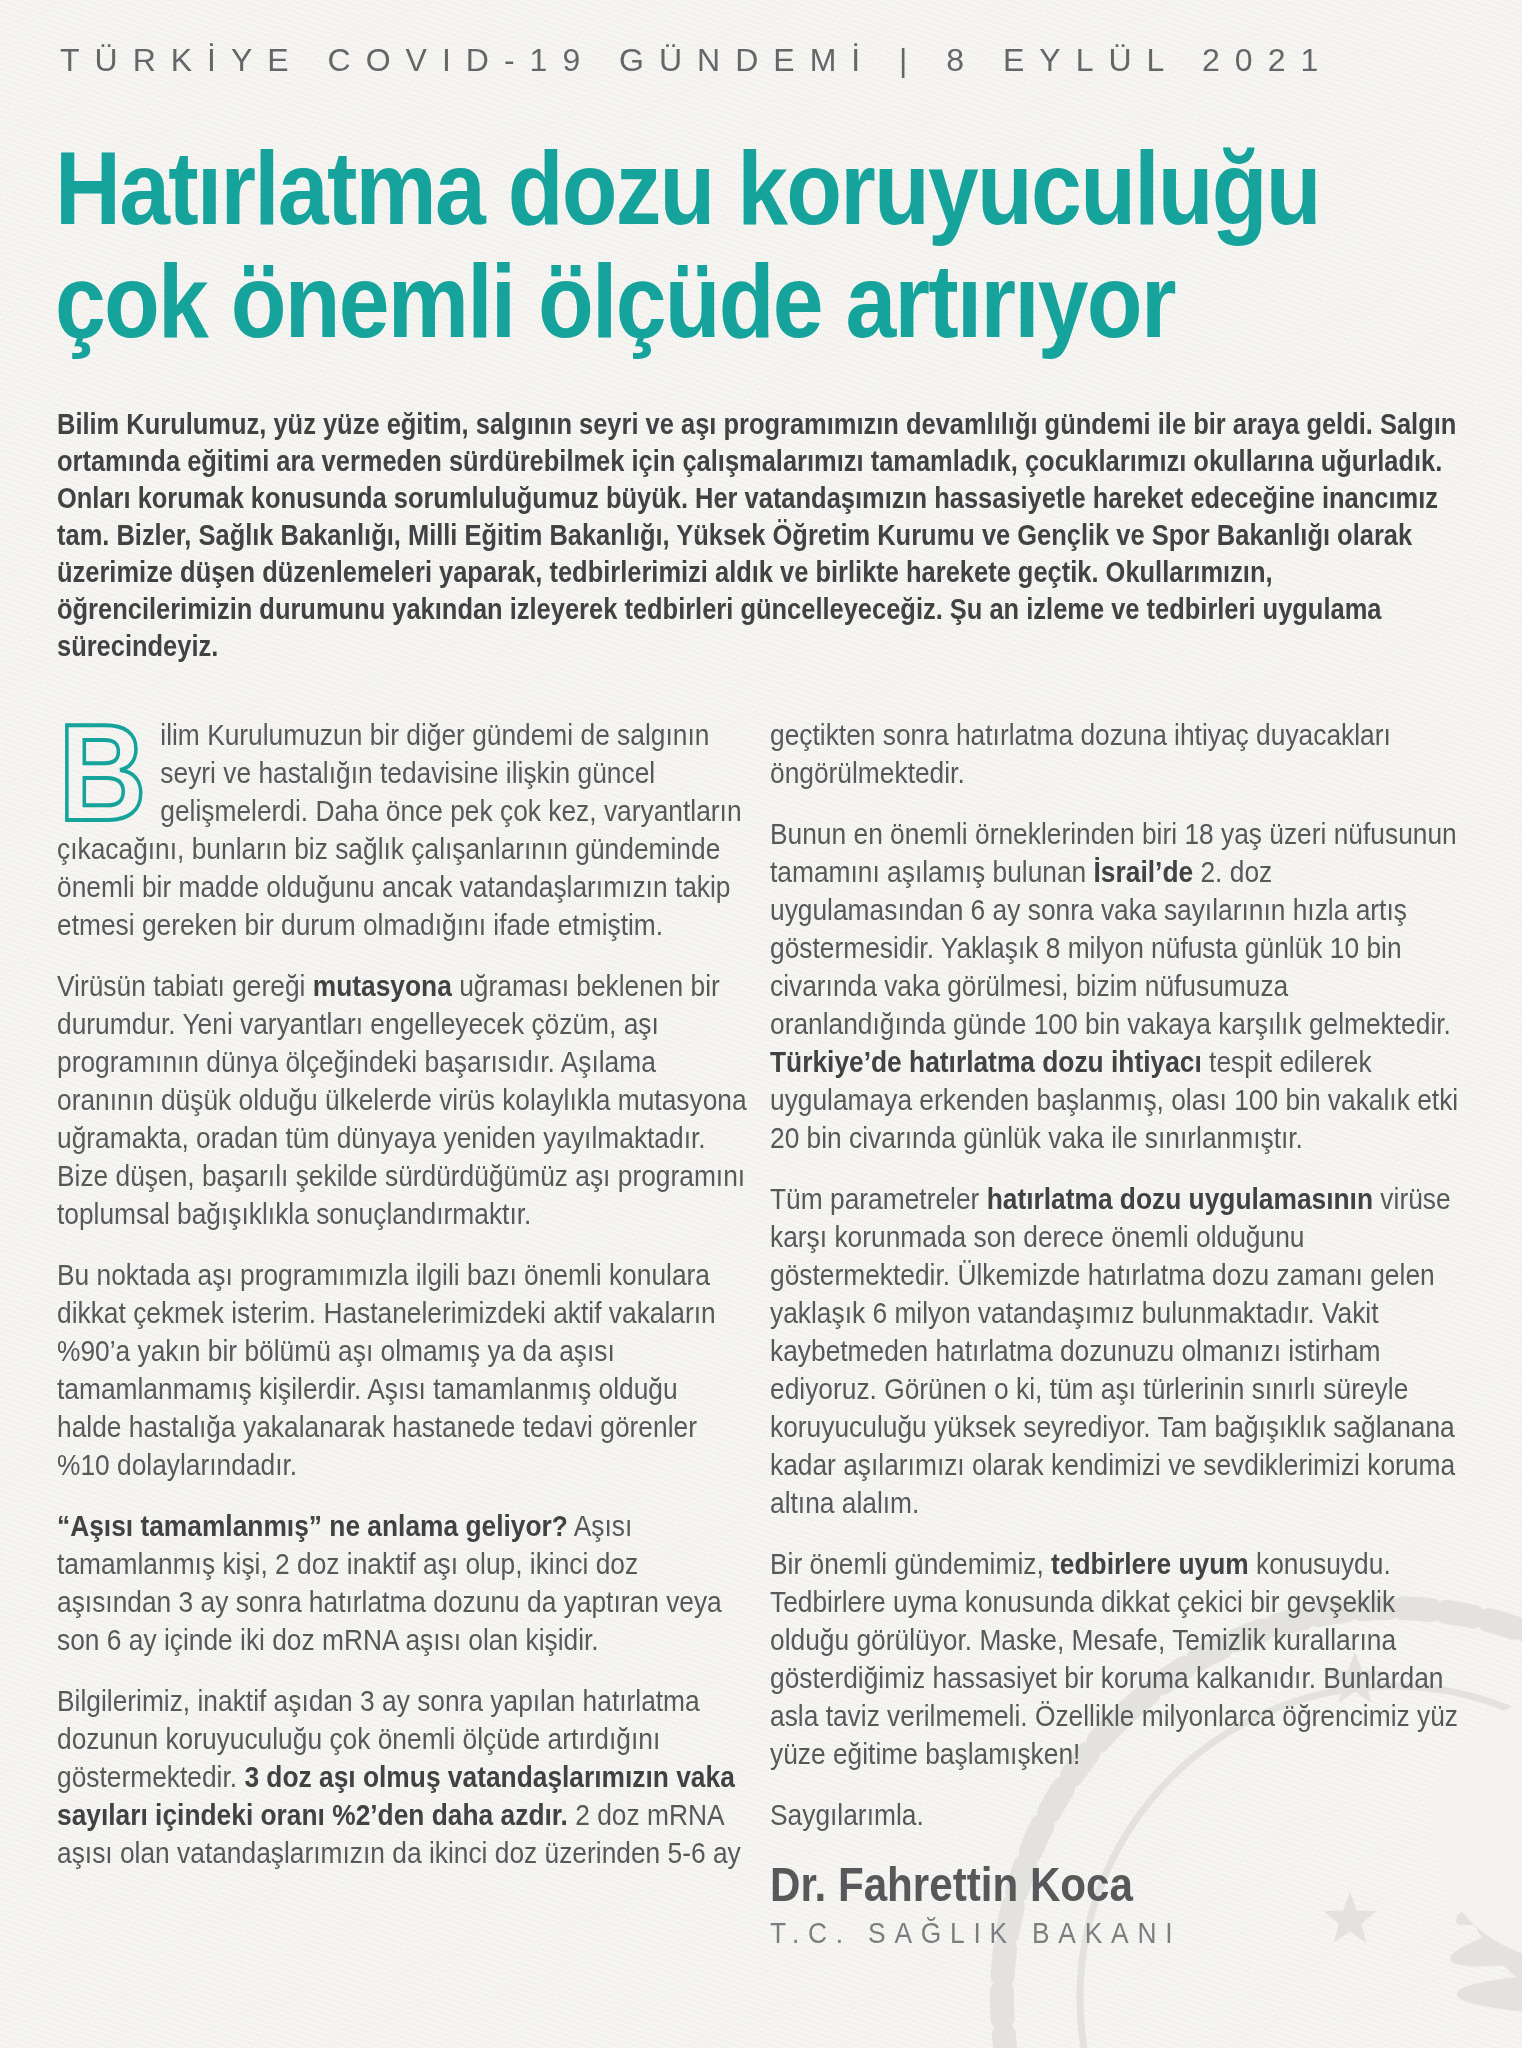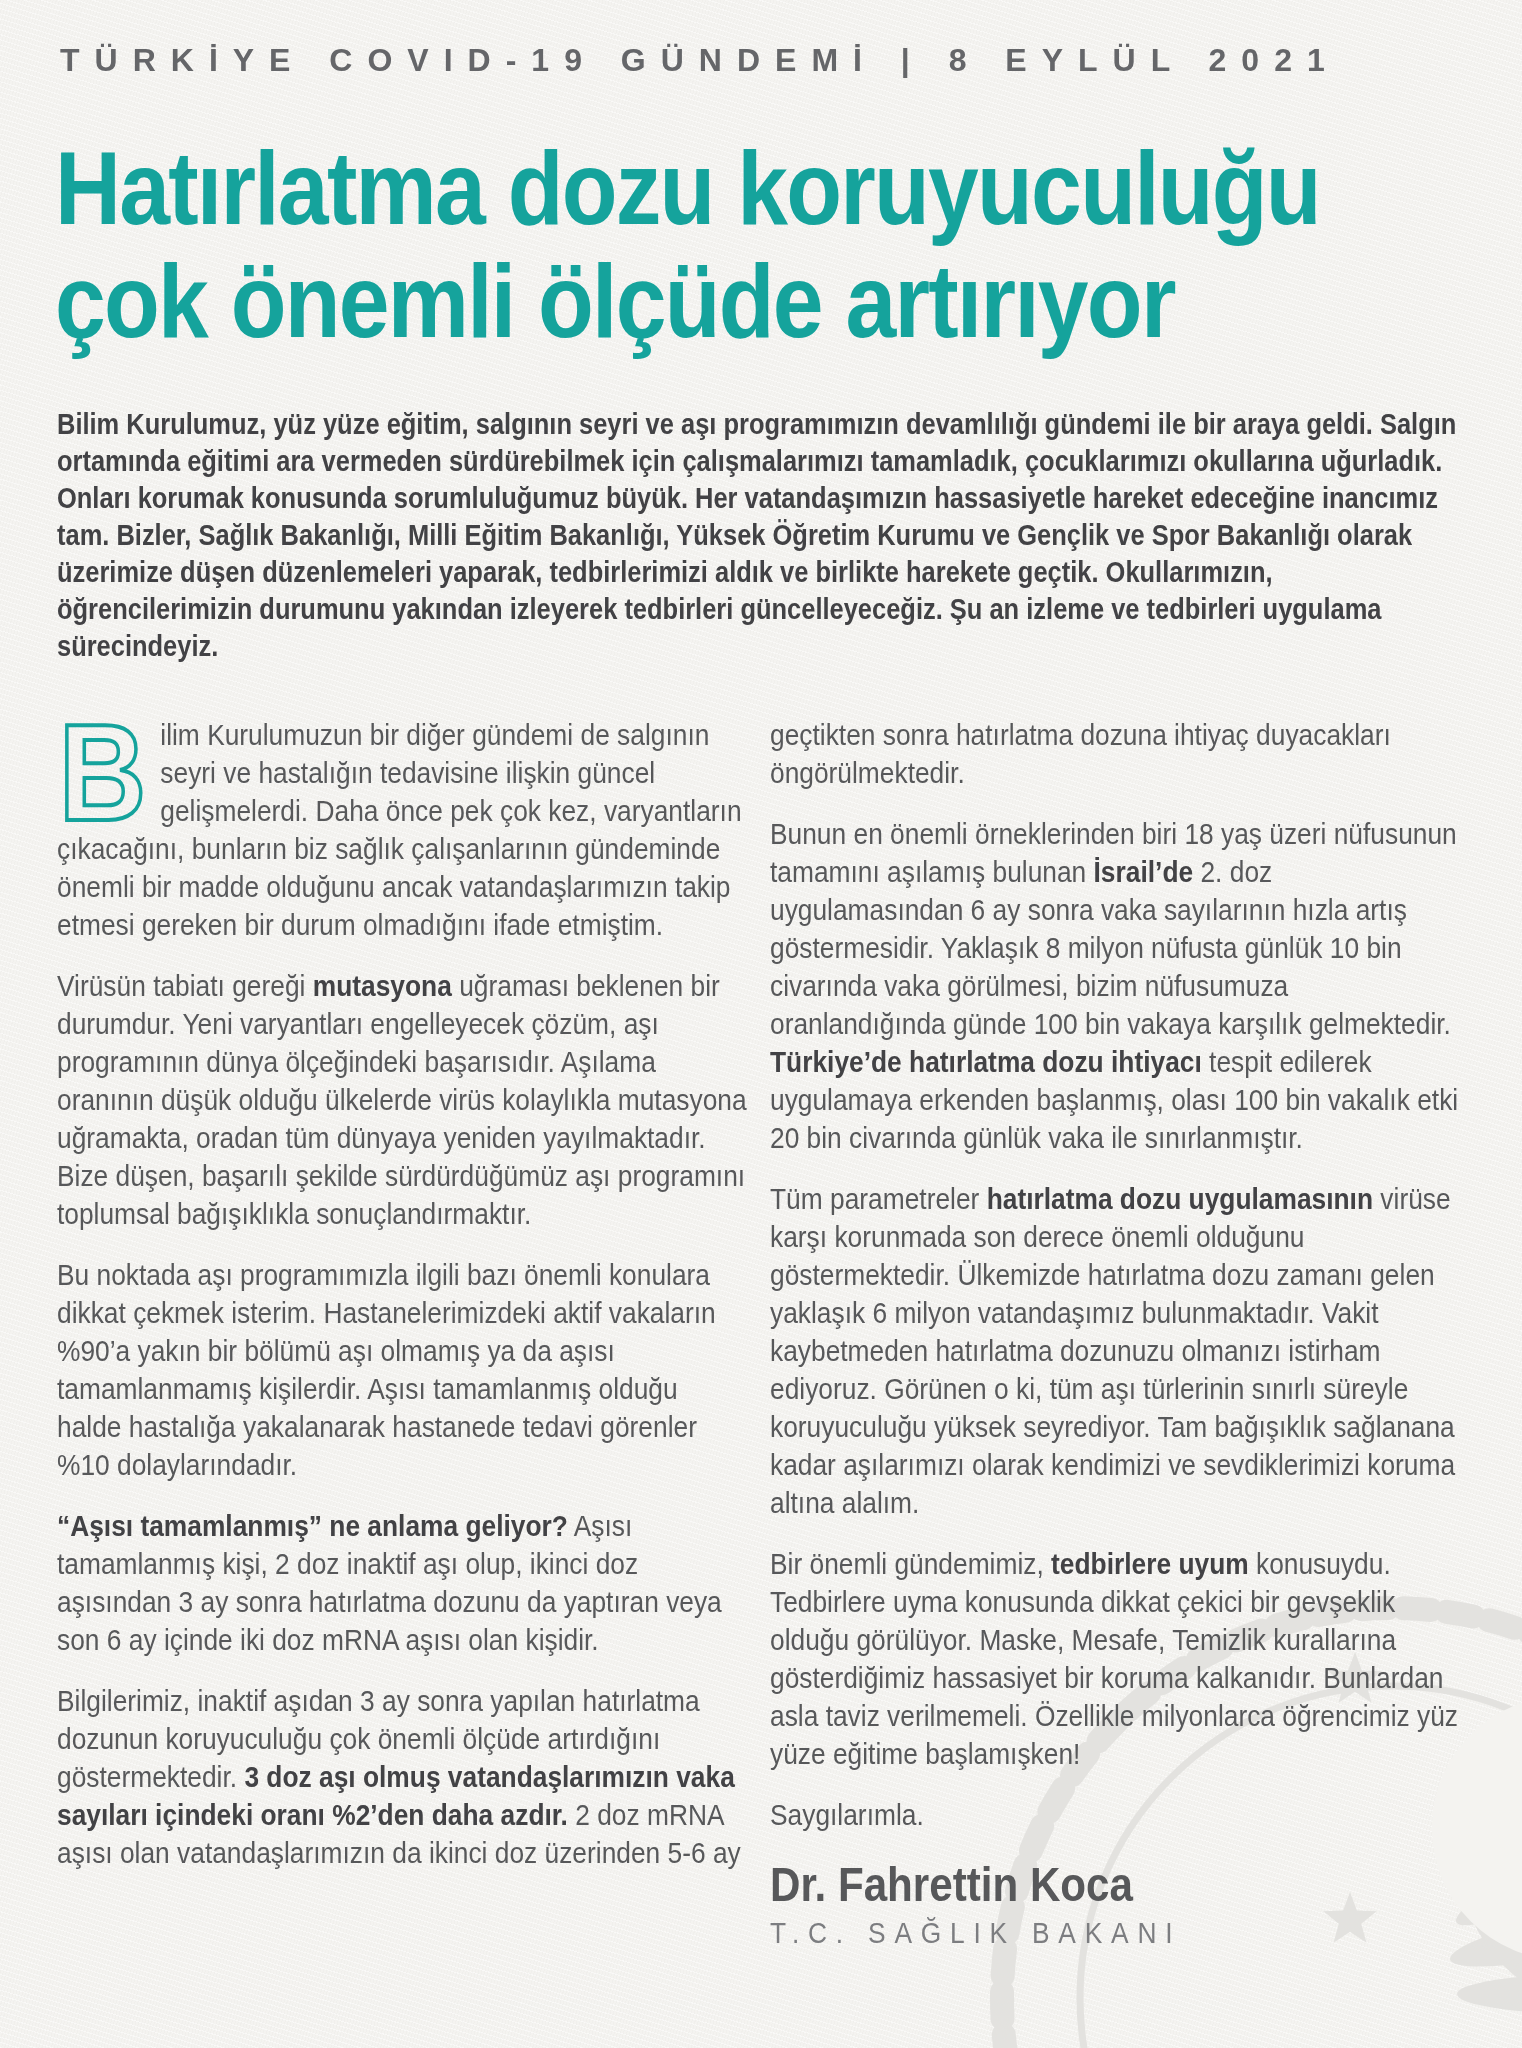--- a/index.html
+++ b/index.html
@@ -18,21 +18,21 @@
   #page::before {
     content: "";
     position: absolute; inset: 0;
     background-image:
       repeating-linear-gradient(105deg, rgba(110,110,104,.028) 0 1px, transparent 1px 3px),
       repeating-linear-gradient(17deg, rgba(255,255,255,.5) 0 1px, transparent 1px 5px);
     pointer-events: none;
   }
   .kicker {
     position: absolute; top: 42px; left: 60px;
-    font-size: 32px; font-weight: 700;
+    font-size: 32px; font-weight: 400;
     letter-spacing: 15px; white-space: nowrap;
     color: #656669;
   }
   .headline {
     position: absolute; top: 132px; left: 55px;
     width: 1660px; margin: 0;
     transform: scaleX(.878); transform-origin: 0 0;
     font-size: 104px; line-height: 113px; font-weight: 700;
     letter-spacing: -2px;
     color: #15a39c;

